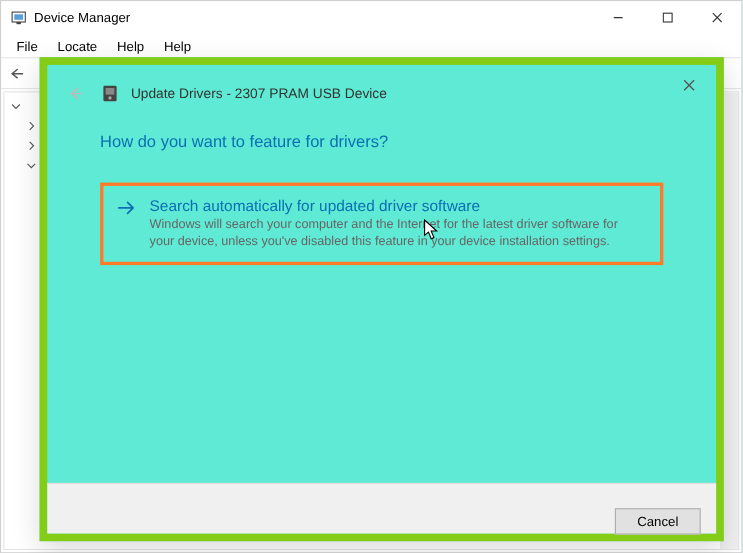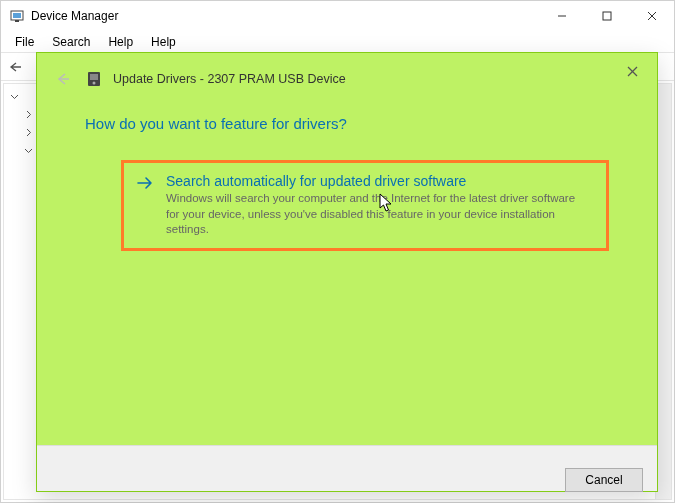--- a/index.html
+++ b/index.html
@@ -19,33 +19,33 @@
     .toolbar { height: 28px; display: flex; align-items: center; border-bottom: 1px solid #e5e5e5; padding-left: 4px; gap: 4px; }
     .tb-btn { width: 22px; height: 22px; display: flex; align-items: center; justify-content: center; cursor: pointer; }
 
     .tree-area { position: absolute; top: 82px; left: 2px; right: 2px; bottom: 2px; overflow: hidden; border: 1px solid #e5e5e5;}
     .tree-scrollbar { position: absolute; right: 0; top: 0; bottom: 0; width: 16px; background: #f0f0f0; border-left: 1px solid #e5e5e5; }
     .tree-items { padding: 2px 6px; font-size: 12px; color: #333; }
     .tree-row { height: 18px; display: flex; align-items: center; gap: 3px; }
     .expander { width: 10px; height: 10px; display: inline-block; }
 
     
-    .dialog { position: absolute; top: 52px; left: 36px; width: 622px; height: 440px; background: #bef264; border: 1px solid #84cc16; box-shadow: 0 8px 24px rgba(0,0,0,0.15); }
+    .dialog { position: absolute; top: 52px; left: 36px; width: 622px; height: 440px; background: #5eead4; border: 7px solid #84cc16; box-shadow: 0 8px 24px rgba(0,0,0,0.15); }
     .dialog-close { position: absolute; top: 6px; right: 10px; width: 30px; height: 24px; display: flex; align-items: center; justify-content: center; cursor: pointer; font-size: 13px; color: #555; }
 
     .dialog-header { display: flex; align-items: center; padding: 14px 16px 4px 14px; gap: 10px; }
     .back-arrow { width: 24px; height: 24px; display: flex; align-items: center; justify-content: center; color: #888; cursor: pointer; }
     .drive-icon { width: 18px; height: 18px; }
     .dialog-title { font-size: 12.5px; color: #333; }
 
     .dialog-body { padding: 20px 48px 0 48px; }
     .prompt { font-size: 15px; color: #0a6fb3; margin-bottom: 28px; }
 
     .option { padding: 10px 16px 10px 12px; margin-bottom: 18px; cursor: pointer; position: relative; }
-    .option.highlighted { border: 3px solid #ff7b29; margin-left: 36px; }
+    .option.highlighted { border: 3px solid #ff7b29; }
     .opt-row { display: flex; align-items: flex-start; gap: 12px; }
     .opt-arrow { margin-top: 3px; color: #0a6fb3; flex-shrink: 0; }
     .opt-text { flex: 1; }
     .opt-title { font-size: 14px; color: #0a6fb3; margin-bottom: 2px; }
     .opt-desc { font-size: 11.5px; color: #666; line-height: 1.35; }
 
     .cursor-img { position: absolute; pointer-events: none; z-index: 50; }
 
     .dialog-footer { position: absolute; bottom: 0; left: 0; right: 0; height: 46px; background: #f0f0f0; border-top: 1px solid #ddd; display: flex; justify-content: flex-end; align-items: center; padding-right: 14px; }
     .btn { min-width: 78px; height: 24px; border: 1px solid #adadad; background: #e1e1e1; font-size: 12px; cursor: pointer; padding: 0 12px; margin-top: 23px; }
@@ -78,21 +78,21 @@
           <svg width="10" height="10">
             <line x1="1" y1="1" x2="9" y2="9" stroke="#333" stroke-width="1"></line>
             <line x1="9" y1="1" x2="1" y2="9" stroke="#333" stroke-width="1"></line>
           </svg>
         </div>
     </div>
   </div>
 
   <div class="menubar">
     <span class="menu-item">File</span>
-    <span class="menu-item">Search</span>
+    <span class="menu-item">Locate</span>
     <span class="menu-item">Help</span>
     <span class="menu-item">Help</span>
   </div>
 
   <div class="toolbar">
     <div class="tb-btn">
         <svg width="14" height="12">
           <path d="M7 2 L2 6 L7 10 M2 6 L12 6" fill="none" stroke="#555" stroke-width="1.3"></path>
         </svg>
       </div>

